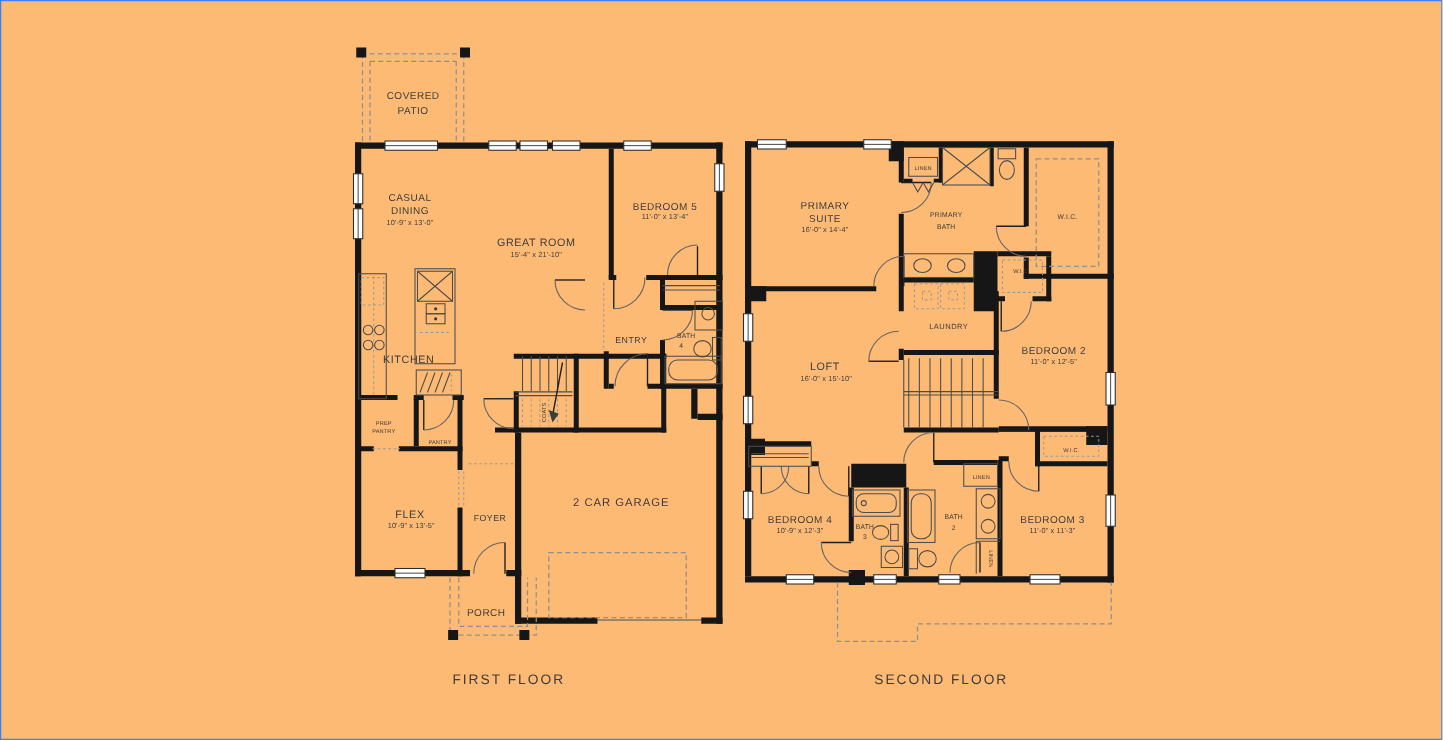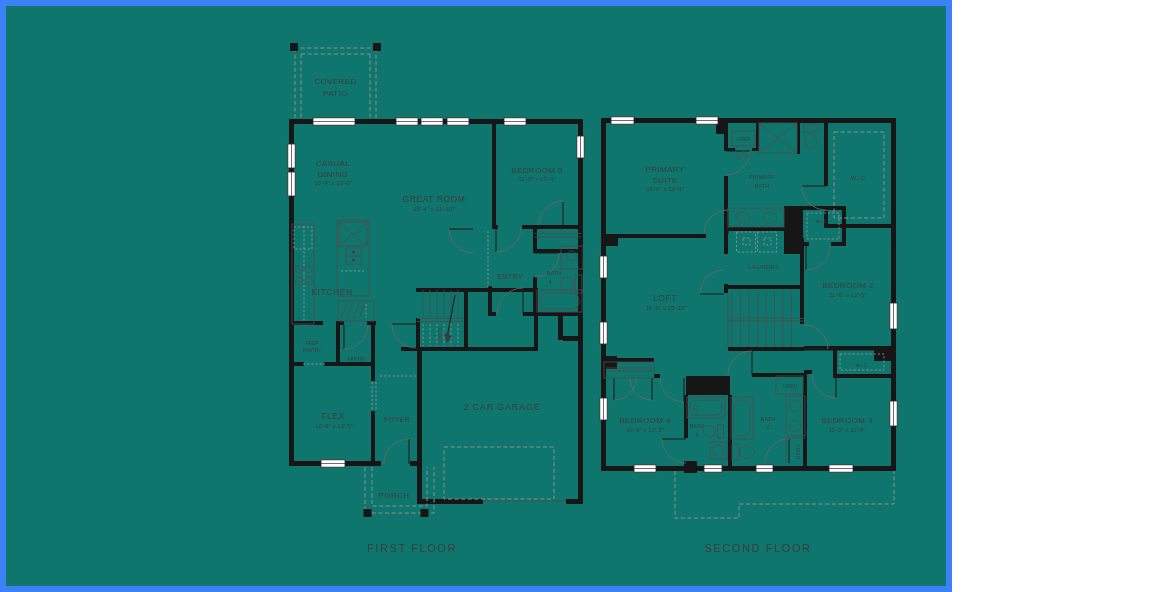--- a/index.html
+++ b/index.html
@@ -1,17 +1,17 @@
 <!DOCTYPE html>
 <html><head>
 <meta charset="utf-8">
 <style>
   html,body{margin:0;padding:0;background:#fff;}
-  #stage{position:relative;width:952px;height:592px;background:#0f766e;
-         border:6px solid #3b82f6;box-sizing:border-box;overflow:hidden;}
+  #stage{position:relative;width:1154px;height:592px;background:#fdba74;
+         border:1px solid #3b82f6;box-sizing:border-box;overflow:hidden;}
   svg{position:absolute;left:0;top:0;}
   .w{fill:#161616;}
   .ln{fill:none;stroke:#4d4d4d;stroke-width:.85;}
   .lf{fill:none;stroke:#1f1f1f;stroke-width:1.1;}
   .dr{fill:none;stroke:#666;stroke-width:.9;}
   .dsh{fill:none;stroke:#8f8f8f;stroke-width:1;stroke-dasharray:4 2.6;}
   .dsh2{fill:none;stroke:#9a9a9a;stroke-width:.8;stroke-dasharray:2.2 2;}
   .winr{fill:#fff;stroke:#2d2d2d;stroke-width:.85;}
   .wl{fill:none;stroke:#2d2d2d;stroke-width:.7;}
   .fixd{fill:#3c3c3c;}

